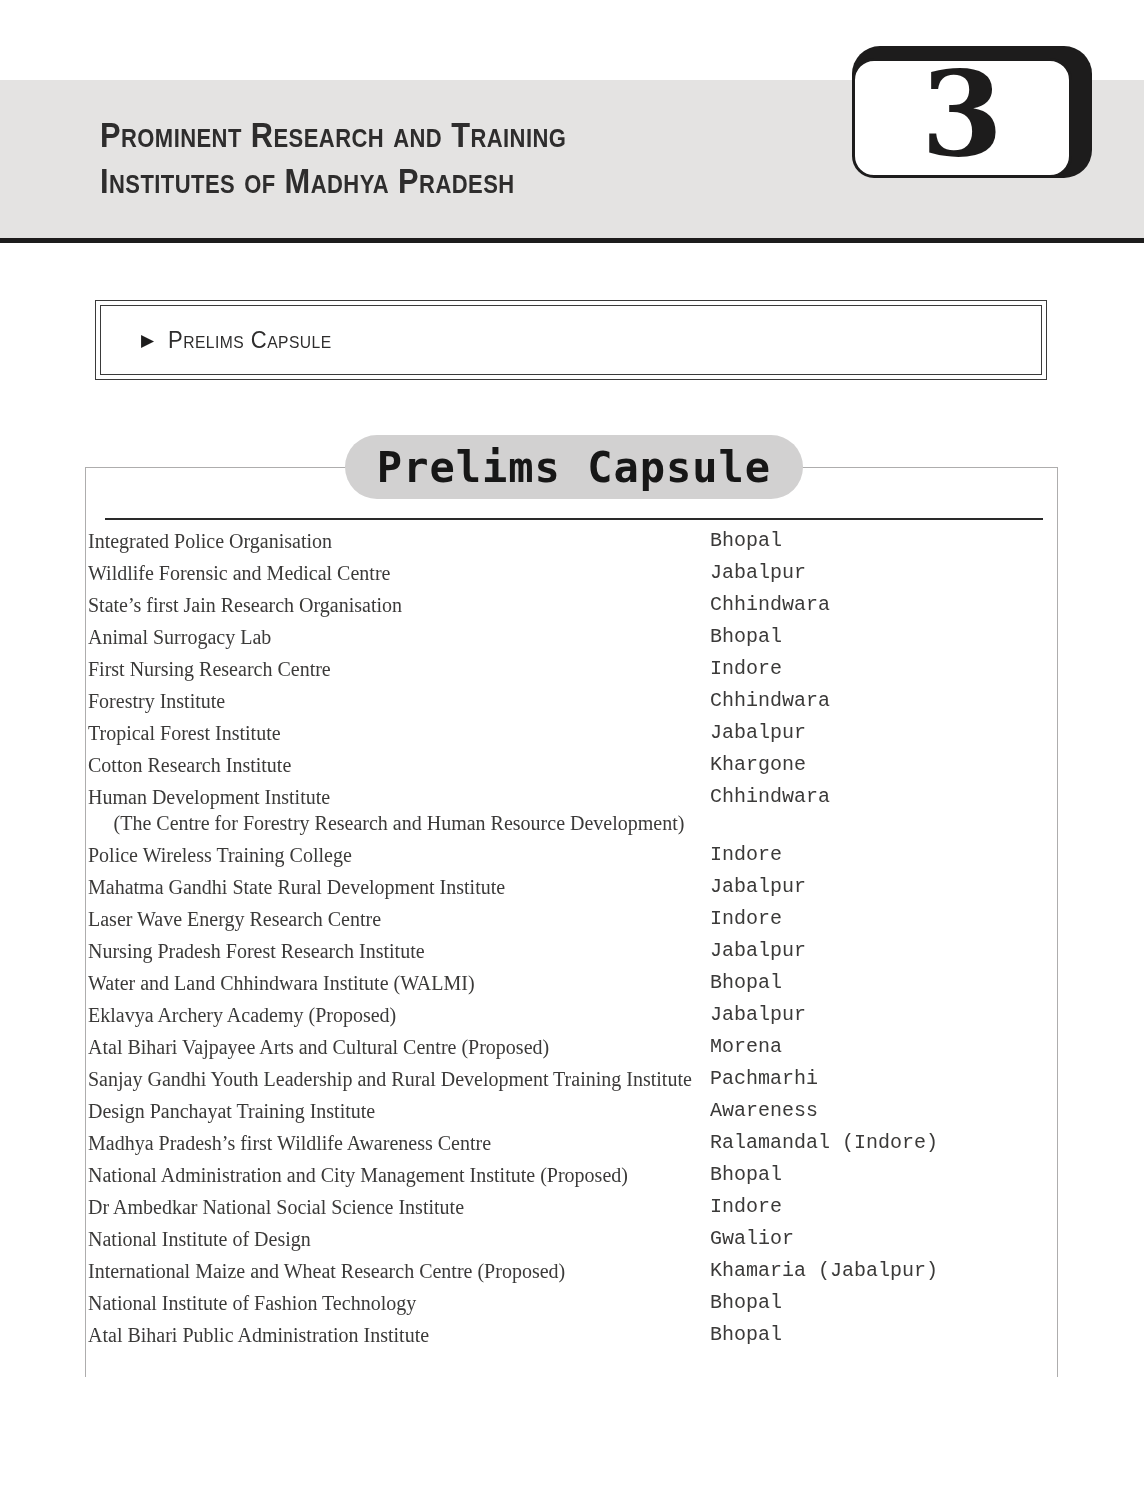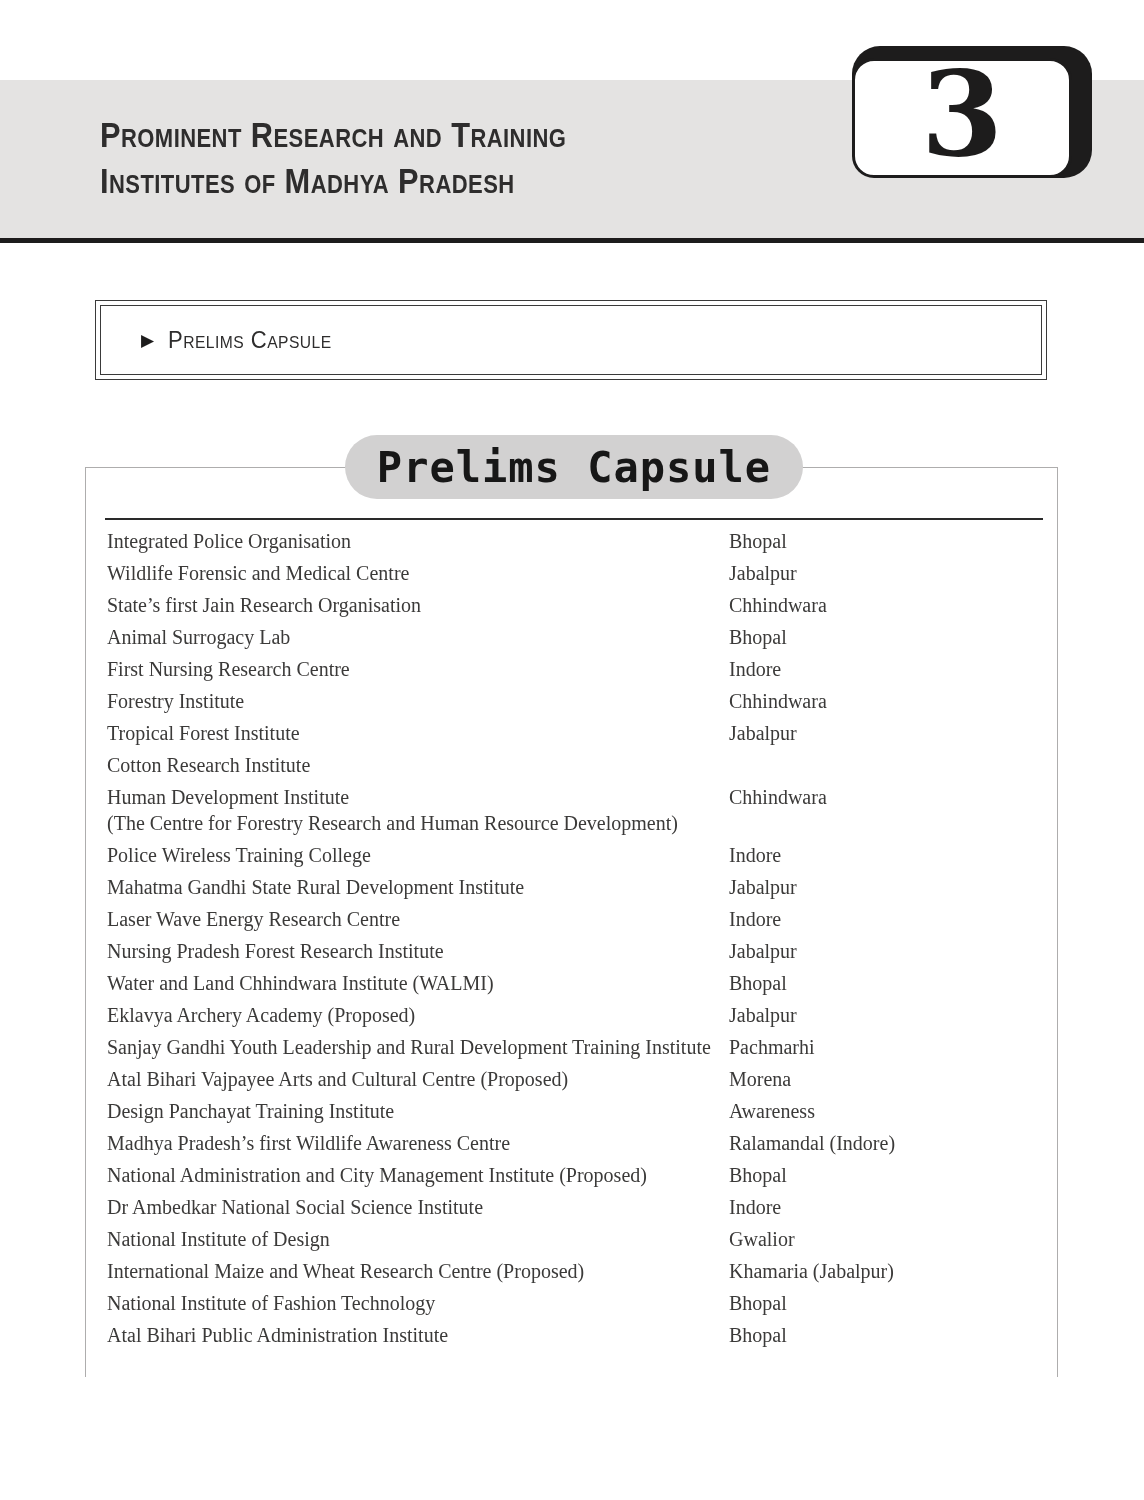--- a/index.html
+++ b/index.html
@@ -99,31 +99,31 @@
     color:#171717;
     white-space:nowrap;
   }
   .table-rule{
     position:absolute;left:105px;top:518px;width:938px;height:2px;
     background:var(--rule-dark);z-index:1;
   }
 
   
   .rows{
-    position:absolute;left:107px;top:528px;width:945px;
+    position:absolute;left:88px;top:528px;width:945px;
   }
   .crow{
     display:flex;
     margin-bottom:6px;
     font-size:20px;line-height:26px;
     color:var(--text);
   }
   .c1{width:622px;}
-  .c2{flex:1;}
-  .inote{white-space:nowrap;}
+  .c2{flex:1;font-family:Liberation Mono, monospace;}
+  .inote{white-space:nowrap;text-align:center;}
 </style>
 </head>
 <body>
 
 <div>
 
   <div class="band"></div>
   <div class="band-underline"></div>
 
   <div class="chapter-title">
@@ -189,20 +189,21 @@
       <div class="crow">
         <div class="c1">
           <div>Tropical Forest Institute</div>
         </div>
         <div class="c2">Jabalpur</div>
       </div>
       <div class="crow">
         <div class="c1">
           <div>Cotton Research Institute</div>
         </div>
+        <div class="c2">Khargone</div>
       </div>
       <div class="crow">
         <div class="c1">
           <div>Human Development Institute</div>
           <div class="inote">(The Centre for Forestry Research and Human Resource Development)</div>
         </div>
         <div class="c2">Chhindwara</div>
       </div>
       <div class="crow">
         <div class="c1">
@@ -235,32 +236,32 @@
         <div class="c2">Bhopal</div>
       </div>
       <div class="crow">
         <div class="c1">
           <div>Eklavya Archery Academy (Proposed)</div>
         </div>
         <div class="c2">Jabalpur</div>
       </div>
       <div class="crow">
         <div class="c1">
+          <div>Atal Bihari Vajpayee Arts and Cultural Centre (Proposed)</div>
+        </div>
+        <div class="c2">Morena</div>
+      </div>
+      <div class="crow">
+        <div class="c1">
           <div>Sanjay Gandhi Youth Leadership and Rural Development Training Institute</div>
         </div>
         <div class="c2">Pachmarhi</div>
       </div>
       <div class="crow">
         <div class="c1">
-          <div>Atal Bihari Vajpayee Arts and Cultural Centre (Proposed)</div>
-        </div>
-        <div class="c2">Morena</div>
-      </div>
-      <div class="crow">
-        <div class="c1">
           <div>Design Panchayat Training Institute</div>
         </div>
         <div class="c2">Awareness</div>
       </div>
       <div class="crow">
         <div class="c1">
           <div>Madhya Pradesh’s first Wildlife Awareness Centre</div>
         </div>
         <div class="c2">Ralamandal (Indore)</div>
       </div>

